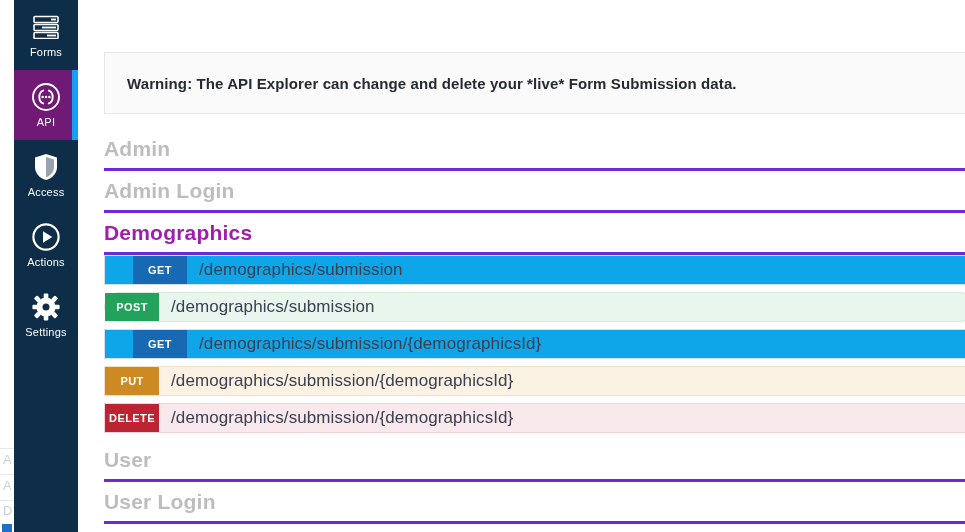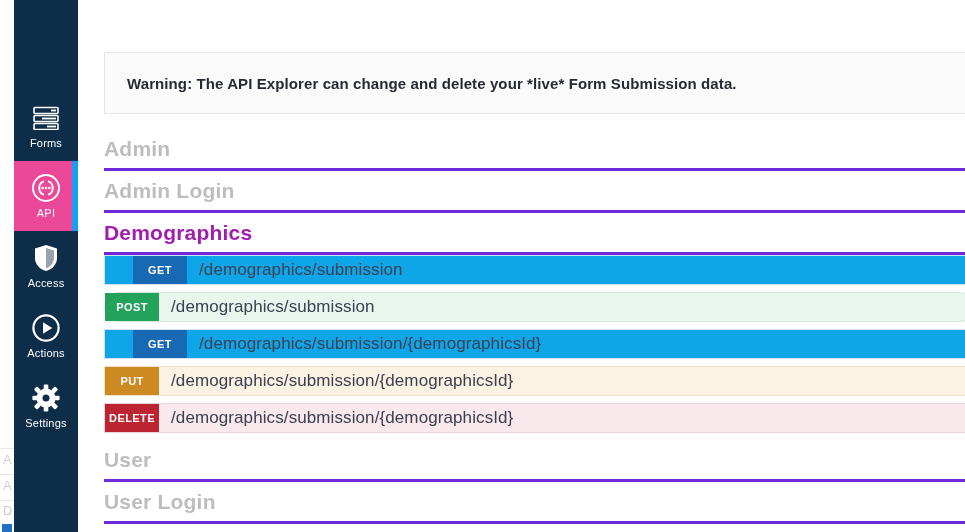--- a/index.html
+++ b/index.html
@@ -51,33 +51,32 @@
   
   .sidebar {
     position: absolute;
     left: 14px; top: 0;
     width: 64px; height: 532px;
     background: #0d2d49;
     z-index: 3;
     display: flex;
     flex-direction: column;
     align-items: stretch;
-    justify-content: center;
   }
   .nav-item {
     position: relative;
     height: 70px;
     display: flex;
     flex-direction: column;
     align-items: center;
     justify-content: center;
     cursor: pointer;
     user-select: none;
   }
-  .nav-item.active { background: #ec4899; }
+  .nav-item.active { background: #701a75; }
   .nav-item.active::after {
     content: "";
     position: absolute;
     right: 0; top: 0; bottom: 0;
     width: 6px;
     background: #189ef5;
   }
   .nav-icon {
     width: 30px; height: 30px;
     display: flex;

